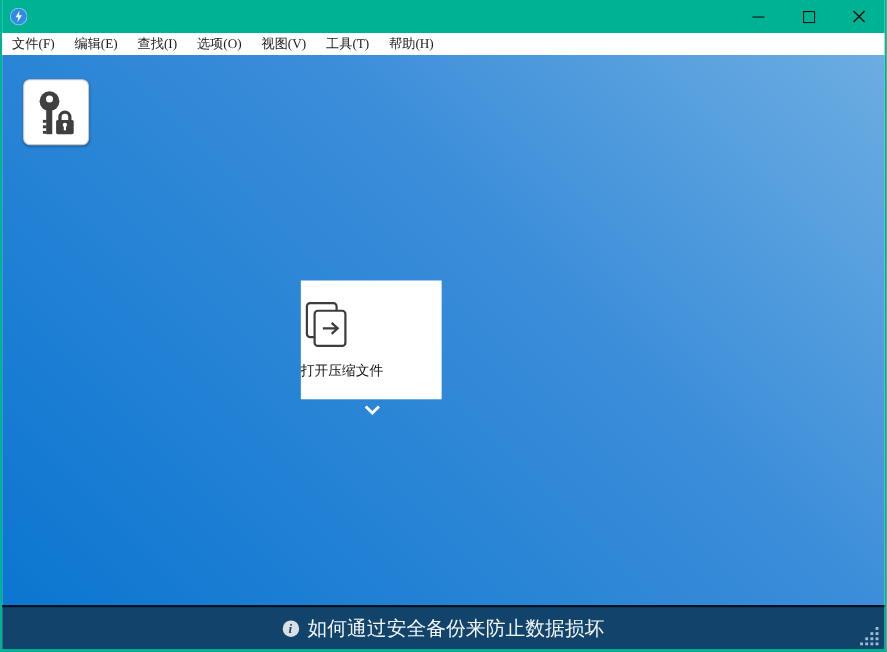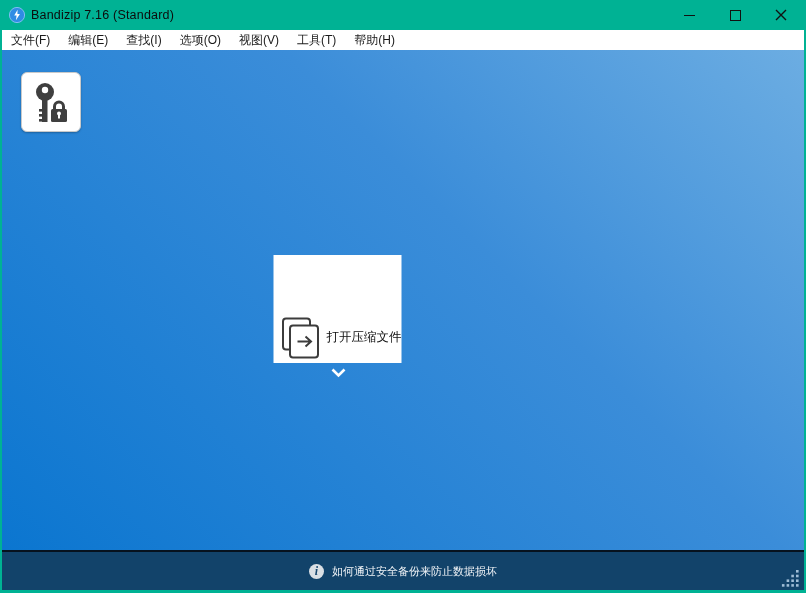--- a/index.html
+++ b/index.html
@@ -35,20 +35,21 @@
   }
   .glyph-min{width:11px;height:0;border-top:1.5px solid #111;display:block;}
   .glyph-max{width:9px;height:9px;border:1.4px solid #111;display:block;}
   
   .menubar{
     height:20px;flex:0 0 20px;
     background:#ffffff;
     display:flex;align-items:flex-start;
     font-size:12px;color:#1a1a1a;
     padding-left:0;
+    font-family:Liberation Serif, serif;
   }
   .menu-item{padding:2px 9px;height:16px;line-height:16px;cursor:default;}
   
   .main{
     flex:1;position:relative;
     background:linear-gradient(225deg,#6cade2 0%,#3b8dd9 40%,#0b76d0 100%);
   }
   .password-btn{
     position:absolute;left:19px;top:22px;
     width:58px;height:58px;
@@ -56,42 +57,42 @@
     box-shadow:0 1px 2px rgba(0,0,0,0.25);
     display:flex;align-items:center;justify-content:center;
     cursor:pointer;
   }
   .center-buttons{
     position:absolute;top:205px;left:50%;transform:translateX(-50%);
     width:259px;display:flex;gap:3px;
   }
   .big-btn{
     width:128px;height:108px;background:#ffffff;border:none;
-    display:flex;flex-direction:row;align-items:flex-end;
+    display:flex;flex-direction:column;align-items:flex-start;
     padding:0;cursor:pointer;
   }
   .big-btn .icon-wrap{flex:1;display:flex;align-items:center;justify-content:center;padding-top:8px;}
   .big-btn .btn-label{
     font-size:12.5px;color:#111;padding-bottom:17px;
     font-family:"Liberation Sans","DejaVu Sans",sans-serif;
   }
   .chevron{
     position:absolute;top:317px;left:calc(50% - 129px + 56px);
     width:17px;height:12px;display:block;cursor:pointer;
   }
   
   .statusbar{
     flex:0 0 38px;height:38px;
     background:#12436a;
     border-top:2px solid #06121e;
     position:relative;
     display:flex;align-items:center;justify-content:center;
     gap:8px;
   }
-  .status-text{color:#f2f5f8;font-size:11px;}
+  .status-text{color:#f2f5f8;font-size:18px;}
   .info-icon{
     width:15px;height:15px;border-radius:50%;
     background:#d9dfe4;color:#16466d;
     font-family:"Liberation Serif","DejaVu Serif",serif;
     font-style:italic;font-weight:bold;font-size:12px;
     display:flex;align-items:center;justify-content:center;
     line-height:15px;
   }
   .resize-grip{position:absolute;right:4px;bottom:3px;}
 </style>
@@ -99,21 +100,20 @@
 <body>
 
 <div class="window">
 
   <div class="titlebar">
     <svg class="app-icon" viewBox="0 0 16 16">
       <circle cx="8" cy="8" r="7.6" fill="#2f8ce4"></circle>
       <circle cx="8" cy="8" r="7.6" fill="none" stroke="#7fbdf2" stroke-width="1"></circle>
       <path d="M8.6 2.8 L5.2 8.6 L7.6 8.6 L6.9 13.2 L10.9 6.9 L8.4 6.9 Z" fill="#ffffff"></path>
     </svg>
-    <span class="title-text">Bandizip 7.16 (Standard)</span>
     <div class="titlebar-spacer"></div>
     <div class="win-btn">
       <span class="glyph-min"></span>
     </div>
     <div class="win-btn">
       <span class="glyph-max"></span>
     </div>
     <div class="win-btn">
       <svg width="12" height="12" viewBox="0 0 12 12">
         <path d="M1 1 L11 11 M11 1 L1 11" stroke="#111" stroke-width="1.4"></path>

